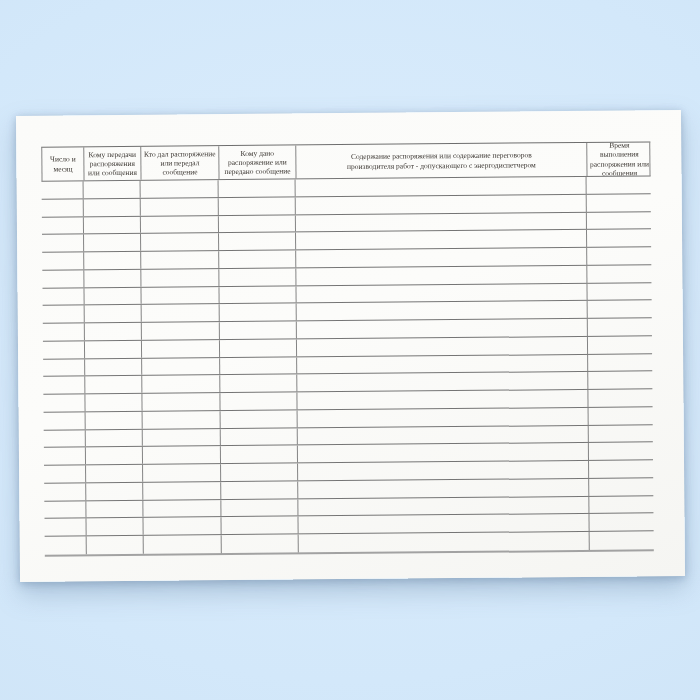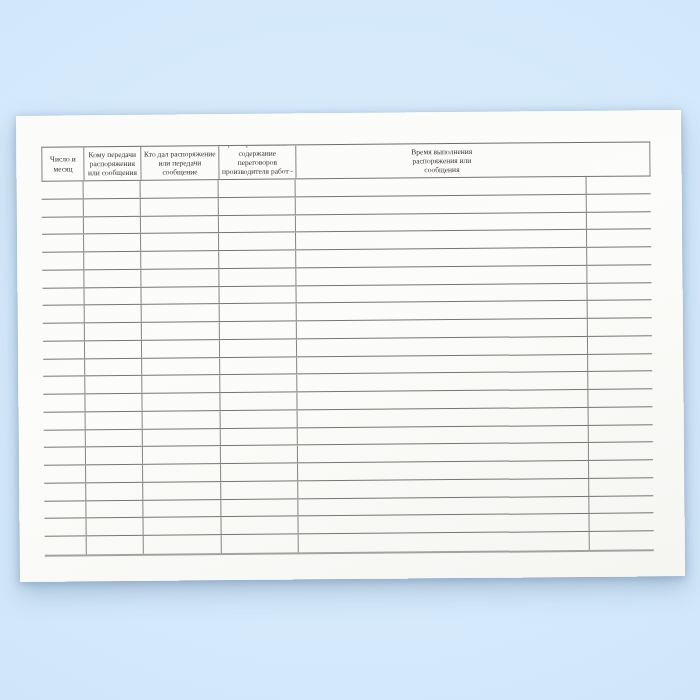--- a/index.html
+++ b/index.html
@@ -71,21 +71,24 @@
   <div class="sheet">
     <div class="form-table">
 
       <div class="thead">
         <div class="th">Число и
 месяц</div>
         <div class="th">Кому передачи
 распоряжения
 или сообщения</div>
         <div class="th">Кто дал распоряжение
-или передачи сообщение</div>
+или передал сообщение</div>
+        <div class="th">Кому дано
+распоряжение или
+передано сообщение</div>
         <div class="th">Содержание распоряжения или содержание переговоров
 производителя работ - допускающего с энергодиспетчером</div>
         <div class="th">Время выполнения
 распоряжения или
 сообщения</div>
       </div>
 
       <div class="tbody">
           <div class="row">
             <div class="cell"></div>

